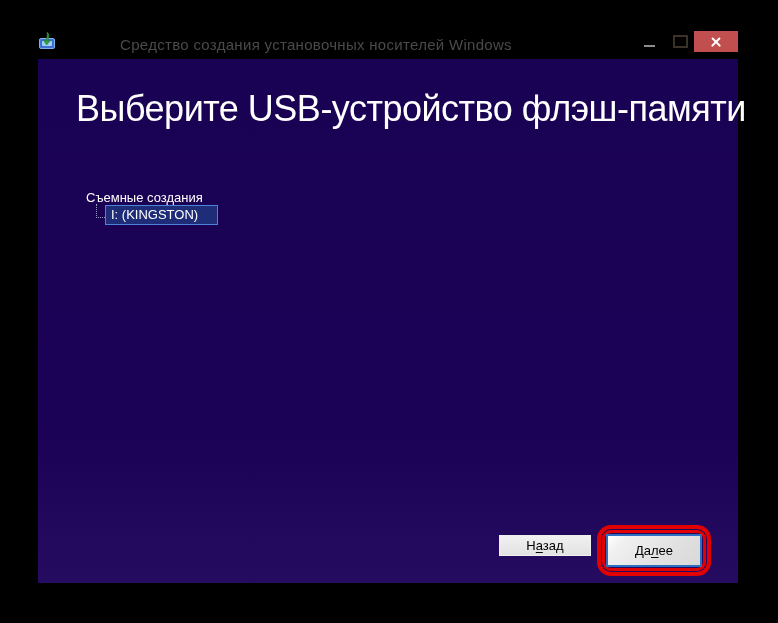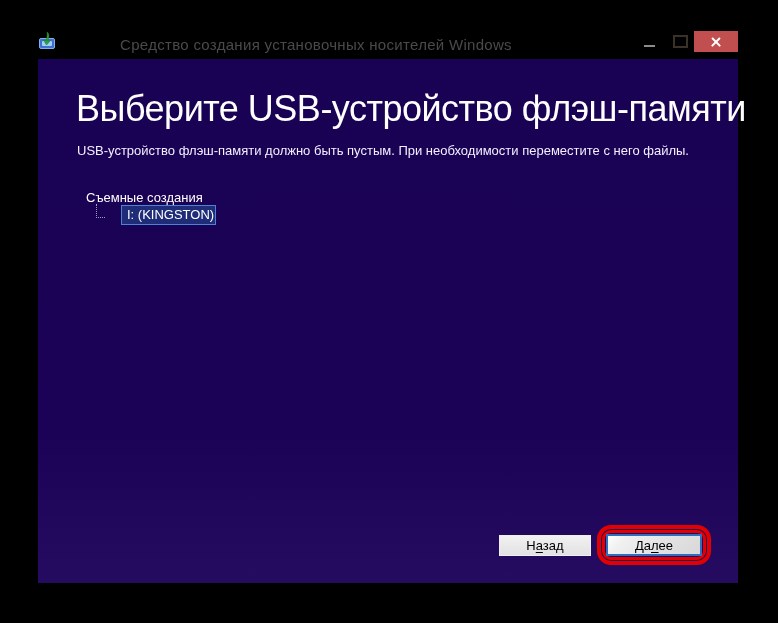--- a/index.html
+++ b/index.html
@@ -65,25 +65,25 @@
     position: absolute; left: 58px; top: 145px;
     display: flex; align-items: flex-end;
   }
   .tree-connector {
     width: 8px; height: 13px;
     border-left: 1px dotted #9aa0c4;
     border-bottom: 1px dotted #9aa0c4;
     margin-bottom: 7px;
   }
   .tree-node {
-    margin-left: 16px;
+    margin-left: 0px;
     font-size: 13px; color: #ffffff;
     background: #1f2c78;
     border: 1px solid #4c82d8;
-    padding: 1px 1px 2px 5px;
+    padding: 1px 19px 2px 5px;
     white-space: nowrap;
   }
 
   
   .btn {
     box-sizing: border-box;
     font-family: "Liberation Sans", "DejaVu Sans", sans-serif;
     font-size: 13px; color: #000000;
     display: flex; align-items: center; justify-content: center;
     cursor: default; white-space: nowrap;
@@ -96,21 +96,21 @@
     border: 1px solid #efefef;
   }
   .next-annotation-outer {
     position: absolute; left: 559px; top: 466px;
     border: 4px solid #e20000; border-radius: 14px; padding: 1px;
   }
   .next-annotation-inner {
     border: 3px solid #e20000; border-radius: 9px; padding: 1px;
   }
   .btn-next {
-    width: 96px; height: 22px;
+    width: 96px; height: 33px;
     border: 2px solid #2f6fc1;
     background: linear-gradient(135deg, #ffffff 0%, #f0f0f0 18%, #e2e2e2 60%, #d8d8d8 100%);
   }
 </style>
 </head>
 <body>
 
 <div class="stage">
 
   <svg class="app-icon" viewBox="0 0 19 19">
@@ -130,21 +130,20 @@
   <div class="btn-close">
     <div class="x-icon">
         <span></span>
         <span></span>
       </div>
   </div>
 
   <div class="client">
 
     <div class="heading">Выберите USB-устройство флэш-памяти</div>
-    <div class="subheading">USB-устройство флэш-памяти должно быть пустым. При необходимости переместите с него файлы.</div>
 
     <div class="tree-group">Съемные создания</div>
 
     <div class="tree-row">
       <div class="tree-connector"></div>
       <div class="tree-node">I: (KINGSTON)</div>
     </div>
 
     <div class="btn btn-back">
       <span><span>Н</span><u>а</u><span>зад</span></span>

